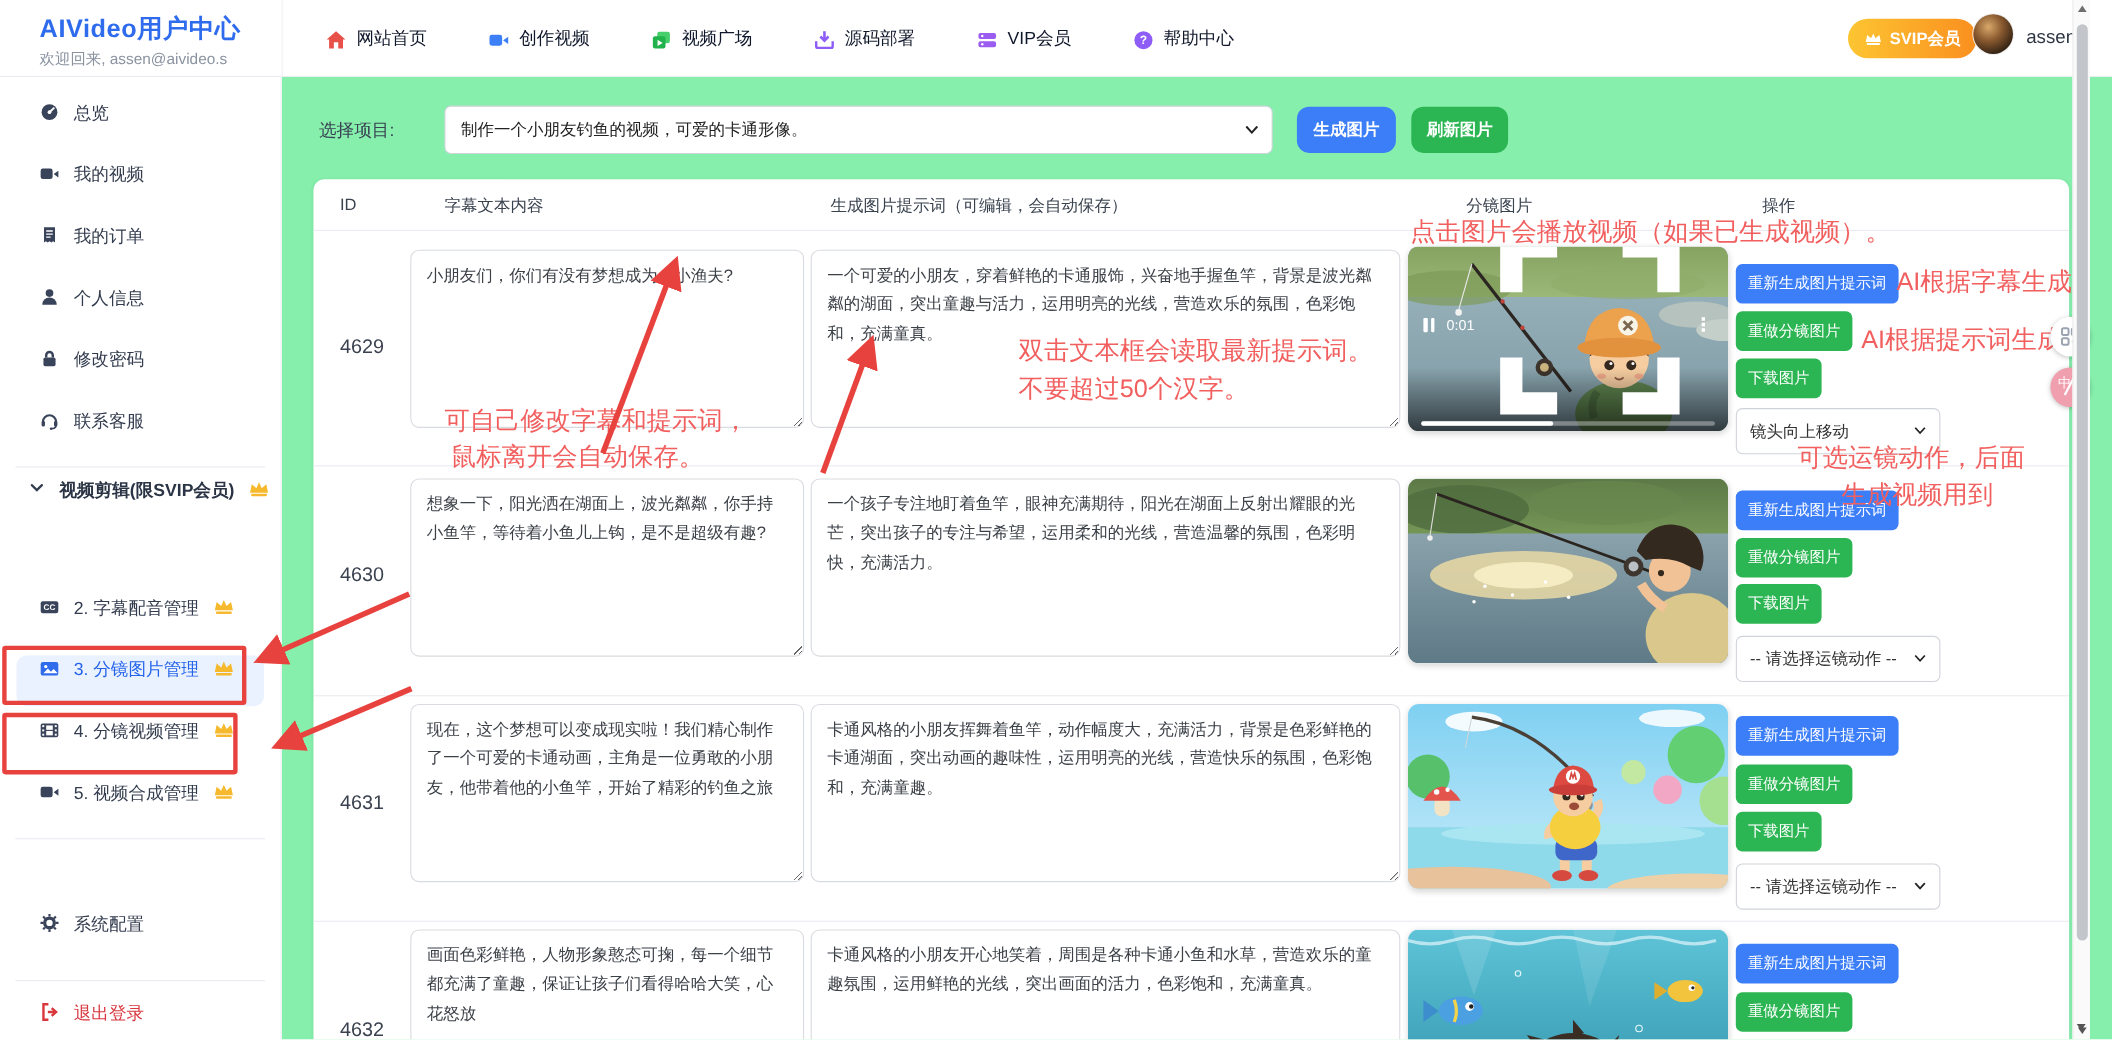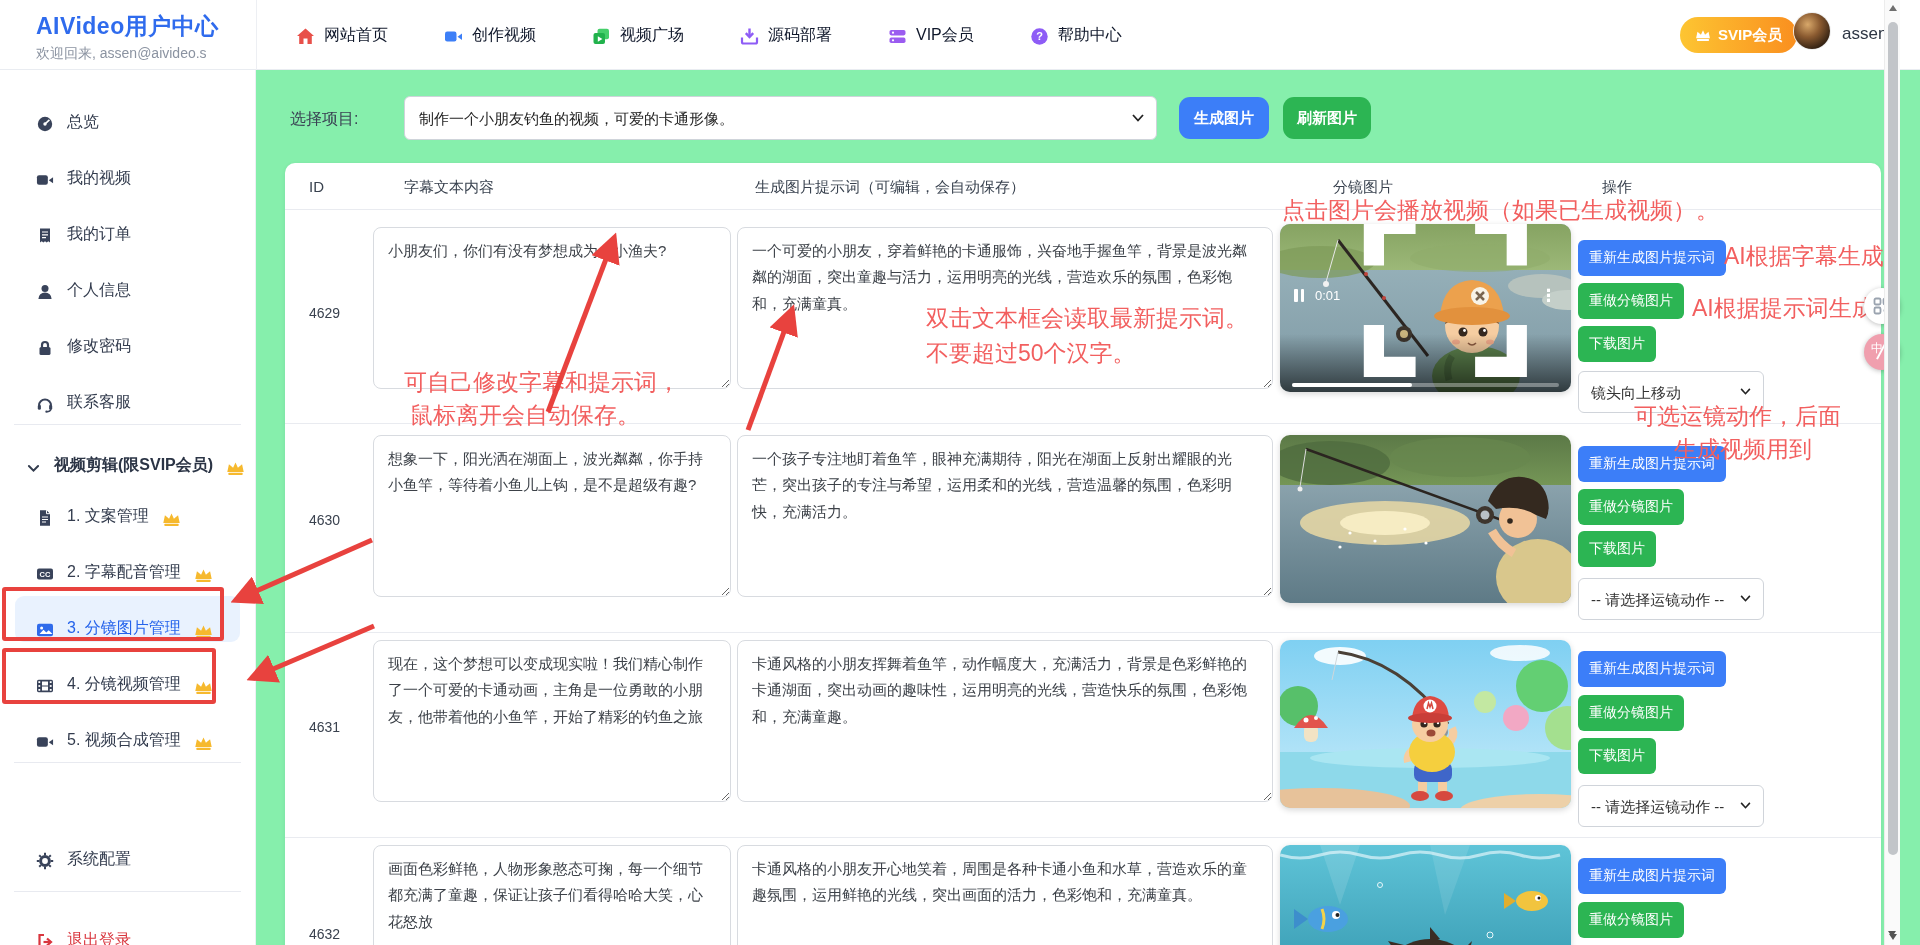--- a/index.html
+++ b/index.html
@@ -17,21 +17,21 @@
   .nav-item{display:flex;align-items:flex-end;gap:9px;font-size:16px;color:#0f172a;cursor:pointer;white-space:nowrap}
   .svip{position:absolute;left:1680px;top:17px;height:36px;padding:16px 15px;border-radius:18px;border:none;
     background:linear-gradient(90deg,#fdc532,#fa8f1f);color:#fff;font-size:15px;font-weight:bold;
     display:flex;align-items:center;gap:7px;cursor:pointer}
   .avatar{position:absolute;left:1794px;top:13px;width:36px;height:36px;border-radius:50%;cursor:pointer;
     background:radial-gradient(circle at 38% 32%,#d8a86a 0%,#8a5a30 38%,#2a1c10 80%);box-shadow:0 0 0 1px #eee}
   .uname{position:absolute;left:1842px;top:24px;font-size:17px;color:#2e3644}
 
   
   .sb{position:absolute;left:0;top:70px;width:256px;height:875px;background:#fff;border-right:1px solid #edeff3;z-index:4}
-  .sb-item{position:absolute;left:0;width:100%;height:40px;display:flex;align-items:flex-end;gap:13px;
+  .sb-item{position:absolute;left:0;width:100%;height:40px;display:flex;align-items:flex-start;gap:13px;
     padding-left:36px;font-size:16px;color:#333c4e;cursor:pointer;white-space:nowrap}
   .sb-sec{padding-left:26px;font-weight:bold;color:#2b3445}
   .sb-sub{padding-left:36px}
   .sb-active{color:#2563eb}
   .sb-logout{color:#d9363e}
   .sb-div{position:absolute;left:14px;right:14px;height:1px;background:#e8eaf0}
   .sb-active-bg{position:absolute;left:15px;top:526px;width:225px;height:46px;background:#e9f2fe;border-radius:9px}
   .crown{width:19px;height:16px;flex:0 0 auto}
 
   
@@ -50,21 +50,21 @@
     box-shadow:0 1px 4px rgba(25,35,60,.08)}
   .thead{position:relative;height:47px;border-bottom:1px solid #e9ebf0}
   .th{position:absolute;top:15px;font-size:15px;color:#39424f;white-space:nowrap}
   .th-id{left:24px}.th-sub{left:119px}.th-pro{left:470px}.th-img{left:1048px}.th-act{left:1317px}
 
   .row{position:relative;border-bottom:1px solid #e9ebf0}
   .row-1{height:214px;--tat:17px;--imt:14px;--b1:30px;--b2:73px;--b3:116px;--sel:161px;--idt:95px}
   .row-2{height:209px;--tat:11px;--imt:11px;--b1:22px;--b2:65px;--b3:107px;--sel:154px;--idt:88px}
   .row-3{height:205px;--tat:7px;--imt:7px;--b1:18px;--b2:62px;--b3:105px;--sel:152px;--idt:86px}
   .row-4{height:280px;border-bottom:none;--tat:7px;--imt:7px;--b1:20px;--b2:64px;--b3:108px;--sel:155px;--idt:88px}
-  .cell-id{position:absolute;left:24px;top:var(--idt);font-size:14px;color:#3a424f}
+  .cell-id{position:absolute;left:24px;top:var(--idt);font-size:18px;color:#3a424f}
   .ta{position:absolute;border:1px solid #d8dbe0;border-radius:8px;padding:10px 14px;font-size:15px;line-height:1.75;
     color:#3c4148;font-family:inherit;background:#fff}
   .ta-sub{left:88px;top:var(--tat);width:358px;height:162px}
   .ta-pro{left:452px;top:var(--tat);width:536px;height:162px}
   .media{position:absolute;left:995px;top:var(--imt);width:291px;height:168px;border-radius:10px;overflow:hidden;
     box-shadow:0 2px 6px rgba(0,0,0,.16);cursor:pointer}
   .media svg{display:block;width:100%;height:100%}
   .abtn{position:absolute;left:1293px;height:36px;border-radius:6px;color:#fff;font-size:14px;border:none;
     padding:0 11px;cursor:pointer;white-space:nowrap}
   .abtn-blue{top:var(--b1);background:#3c7ef8}
@@ -235,32 +235,20 @@
       <svg width="15" height="15" viewBox="0 0 18 18">
           <path d="M3.5 6 L9 11.5 L14.5 6" stroke="#333c4e" stroke-width="2.4" fill="none" stroke-linecap="round"></path>
         </svg>
       <span>视频剪辑(限SVIP会员)</span>
       <svg class="crown" viewBox="0 0 22 18">
           <path d="M1.5 13.5 L3.4 4.6 L8.2 8.8 L11 2.6 L13.8 8.8 L18.6 4.6 L20.5 13.5 Z" fill="#f6b92e"></path>
           <rect x="2.6" y="14.6" width="16.8" height="2.6" rx="1.2" fill="#f6b92e"></rect>
         </svg>
     </div>
 
-    <div class="sb-item sb-sub" style="top:417px">
-      <svg width="18" height="18" viewBox="0 0 18 18">
-          <path d="M4 1.2 h6.5 L14 4.7 V16.8 H4 Z" fill="#39435a"></path>
-          <path d="M10.5 1.2 V4.7 H14" fill="none" stroke="#fff" stroke-width="1"></path>
-          <path d="M6 8 h6 M6 10.5 h6 M6 13 h4" stroke="#fff" stroke-width="1.2"></path>
-        </svg>
-      <span>1. 文案管理</span>
-      <svg class="crown" viewBox="0 0 22 18">
-          <path d="M1.5 13.5 L3.4 4.6 L8.2 8.8 L11 2.6 L13.8 8.8 L18.6 4.6 L20.5 13.5 Z" fill="#f6b92e"></path>
-          <rect x="2.6" y="14.6" width="16.8" height="2.6" rx="1.2" fill="#f6b92e"></rect>
-        </svg>
-    </div>
     <div class="sb-item sb-sub" style="top:473px">
       <svg width="18" height="18" viewBox="0 0 18 18">
           <rect x="1" y="3.5" width="16" height="11" rx="2" fill="#39435a"></rect>
           <text x="9" y="11.8" text-anchor="middle" font-size="7.5" font-weight="bold" fill="#fff">CC</text>
         </svg>
       <span>2. 字幕配音管理</span>
       <svg class="crown" viewBox="0 0 22 18">
           <path d="M1.5 13.5 L3.4 4.6 L8.2 8.8 L11 2.6 L13.8 8.8 L18.6 4.6 L20.5 13.5 Z" fill="#f6b92e"></path>
           <rect x="2.6" y="14.6" width="16.8" height="2.6" rx="1.2" fill="#f6b92e"></rect>
         </svg>

